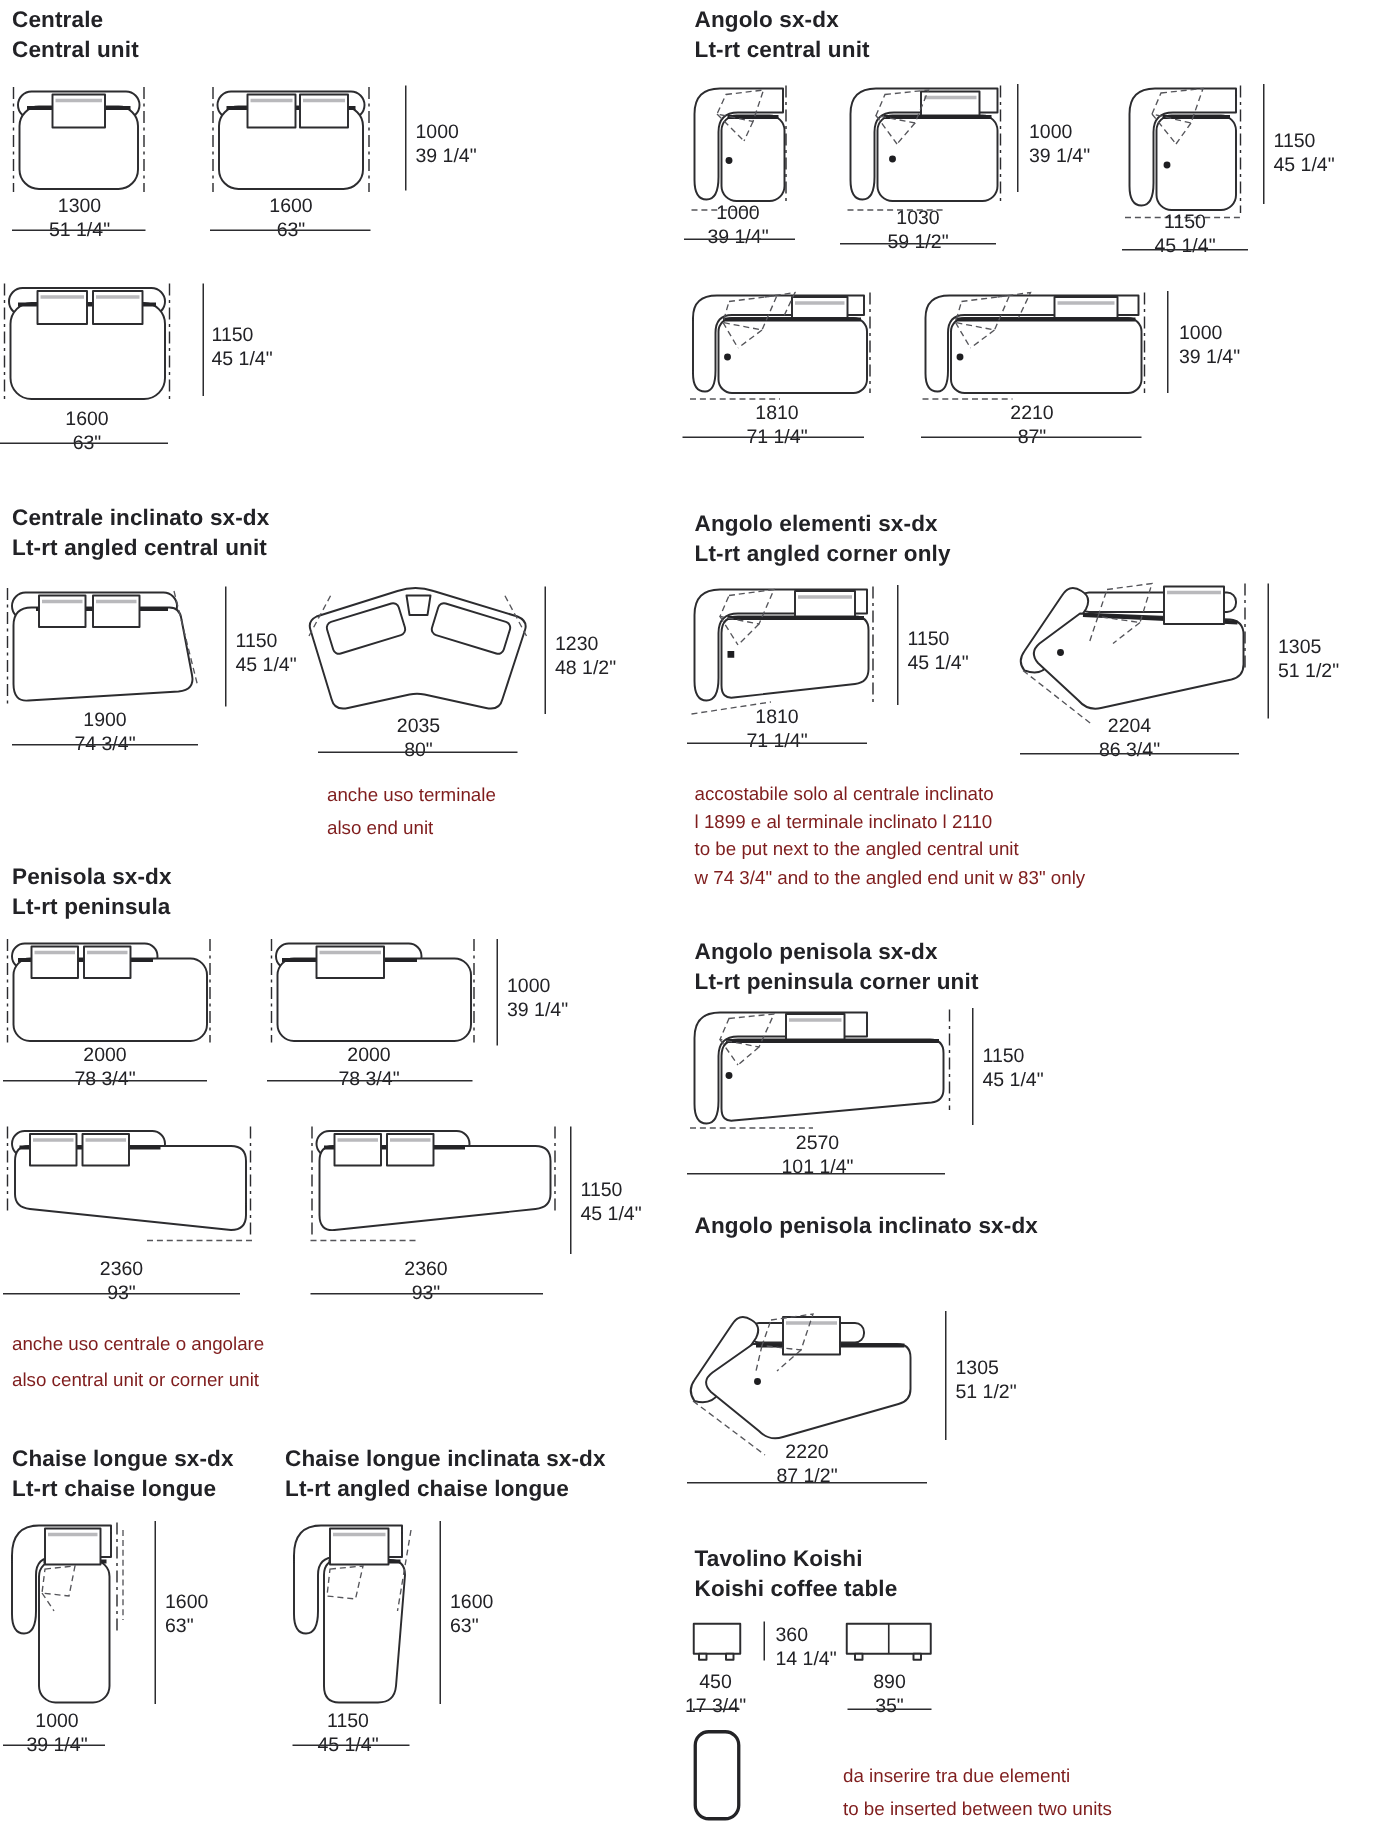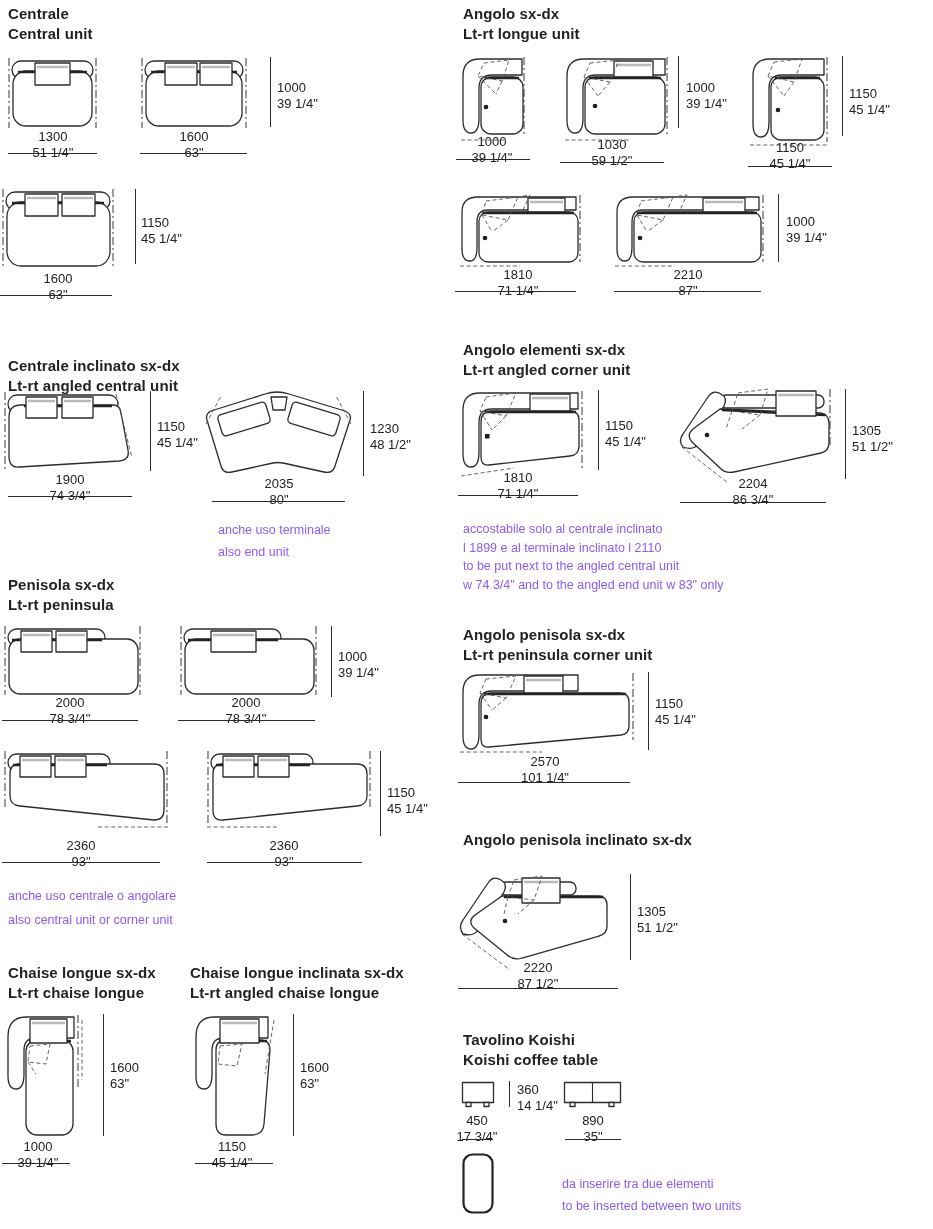--- a/index.html
+++ b/index.html
@@ -3,21 +3,21 @@
 <meta charset="utf-8">
 <style>
   html,body{margin:0;padding:0;background:#fff}
   .pg{position:relative;width:933px;height:1229px;background:#ffffff;
       font-family:"Liberation Sans",sans-serif;color:#222226;overflow:hidden}
   .ttl{position:absolute;font-size:15px;font-weight:700;line-height:19.5px;white-space:nowrap;letter-spacing:.1px}
   .dim{position:absolute;font-size:13px;line-height:15.5px;text-align:center;white-space:nowrap}
   .hlab{position:absolute;font-size:13px;line-height:15.5px;white-space:nowrap}
   .ul{position:absolute;height:0;border-top:1.2px solid #2c2c2f}
   .vl{position:absolute;width:1.2px;background:#2c2c2f}
-  .note{position:absolute;font-size:12.5px;color:#8b5cf6;white-space:nowrap}
+  .note{position:absolute;font-size:12.5px;color:#7f1d1d;white-space:nowrap}
   svg.dg{position:absolute;overflow:visible}
   .s{fill:#ffffff;stroke:#2c2c2f;stroke-width:1.3;stroke-linejoin:round}
   .ln{fill:none;stroke:#2c2c2f;stroke-width:1.1}
   .tk{fill:none;stroke:#232326;stroke-width:2.6}
   .d{fill:none;stroke:#55555a;stroke-width:.9;stroke-dasharray:4 2.6}
   .dd{fill:none;stroke:#2c2c2f;stroke-width:.95;stroke-dasharray:8 3 2 3}
   .g{fill:none;stroke:#b9b9bc;stroke-width:2.4}
   .dot{fill:#1e1e21;stroke:none}
 </style>
 </head>
@@ -84,21 +84,21 @@
       <div>45 1/4"</div>
   </div>
   <div class="dim" style="left:15px;top:271px;width:86px">
     <div>1600</div>
       <div>63"</div>
   </div>
   <div class="ul" style="left:0px;top:295px;width:112px"></div>
 
   <div class="ttl" style="left:463px;top:4px">
     <div>Angolo sx-dx</div>
-    <div>Lt-rt longue unit</div>
+    <div>Lt-rt central unit</div>
   </div>
 
   <svg class="dg" style="left:458px;top:54px" width="70" height="92">
     <line class="dd" x1="66" y1="3" x2="66" y2="82"></line>
     <path class="s" d="M64,5 L22,5 Q5,5 5,22 L5,66 Q5,79 13,79 Q21,79 21,64 L21,34 Q21,21 34,21 L64,21 Z"></path>
     <rect class="s" x="23" y="23" width="42" height="57" rx="10"></rect>
     <line class="tk" x1="27" y1="24" x2="61" y2="24"></line>
     <path class="d" d="M26,9 L51,6 L44,27 L20,22 Z"></path>
     <path class="d" d="M20,22 L38,40 M44,27 L38,40"></path>
     <circle class="dot" cx="28" cy="53" r="2.3"></circle>
@@ -188,21 +188,21 @@
   <div class="hlab" style="left:786px;top:214px">
     <div>1000</div>
       <div>39 1/4"</div>
   </div>
   <div class="dim" style="left:645px;top:267px;width:86px">
     <div>2210</div>
       <div>87"</div>
   </div>
   <div class="ul" style="left:614px;top:291px;width:147px"></div>
 
-  <div class="ttl" style="left:8px;top:356px">
+  <div class="ttl" style="left:8px;top:336px">
     <div>Centrale inclinato sx-dx</div>
     <div>Lt-rt angled central unit</div>
   </div>
 
   <svg class="dg" style="left:2px;top:388px" width="140" height="92">
     <line class="dd" x1="3" y1="4" x2="3" y2="84"></line>
     <rect class="s" x="6" y="7" width="110" height="18" rx="9"></rect>
     <path class="s" d="M19,17 L111,17 Q118,17 119,25 L126,62 Q128,72 117,73 L17,79 Q7,80 7,68 L7,29 Q7,17 19,17 Z"></path>
     <line class="tk" x1="22" y1="18" x2="110" y2="18"></line>
     <rect class="s" x="24" y="9" width="31" height="21"></rect>
@@ -240,21 +240,21 @@
       <div>80"</div>
   </div>
   <div class="ul" style="left:212px;top:501px;width:133px"></div>
   <div class="note" style="left:218px;top:519px;line-height:22px">
     <div>anche uso terminale</div>
     <div>also end unit</div>
   </div>
 
   <div class="ttl" style="left:463px;top:340px">
     <div>Angolo elementi sx-dx</div>
-    <div>Lt-rt angled corner unit</div>
+    <div>Lt-rt angled corner only</div>
   </div>
 
   <svg class="dg" style="left:458px;top:388px" width="128" height="94">
     <line class="dd" x1="124" y1="3" x2="124" y2="82"></line>
     <path class="s" d="M120,5 L22,5 Q5,5 5,22 L5,66 Q5,79 13,79 Q21,79 21,64 L21,34 Q21,21 34,21 L120,21 Z"></path>
     <rect class="s" x="72" y="6" width="40" height="24"></rect>
       <line class="g" x1="74" y1="10" x2="110" y2="10"></line>
     <path class="s" d="M34,23 L112,23 Q121,23 121,32 L121,58 Q121,67 112,68 L31,77 Q23,78 23,69 L23,34 Q23,23 34,23 Z"></path>
     <line class="tk" x1="27" y1="24" x2="118" y2="24"></line>
     <path class="d" d="M28,9 L58,5 L48,28 L22,23 Z"></path>
@@ -413,21 +413,21 @@
   <div class="hlab" style="left:655px;top:696px">
     <div>1150</div>
       <div>45 1/4"</div>
   </div>
   <div class="dim" style="left:500px;top:754px;width:90px">
     <div>2570</div>
       <div>101 1/4"</div>
   </div>
   <div class="ul" style="left:458px;top:782px;width:172px"></div>
 
-  <div class="ttl" style="left:463px;top:830px">
+  <div class="ttl" style="left:463px;top:808px">
     <div>Angolo penisola inclinato sx-dx</div>
   </div>
 
   <svg class="dg" style="left:458px;top:870px" width="162" height="102">
     <rect class="s" x="42" y="12" width="76" height="13" rx="6"></rect>
     <path class="s" d="M5,64 Q0,57 5,50 L30,13 Q35,5 43,10 Q50,14 46,22 L21,59 Q16,67 5,64 Z"></path>
     <path class="s" d="M44,26 L140,26 Q149,26 149,35 L149,56 Q149,64 141,66 L64,88 Q55,91 48,84 L16,58 Q9,51 17,45 Z"></path>
     <line class="tk" x1="46" y1="27" x2="145" y2="27"></line>
     <rect class="s" x="64" y="8" width="38" height="25"></rect>
       <line class="g" x1="66" y1="12" x2="100" y2="12"></line>

